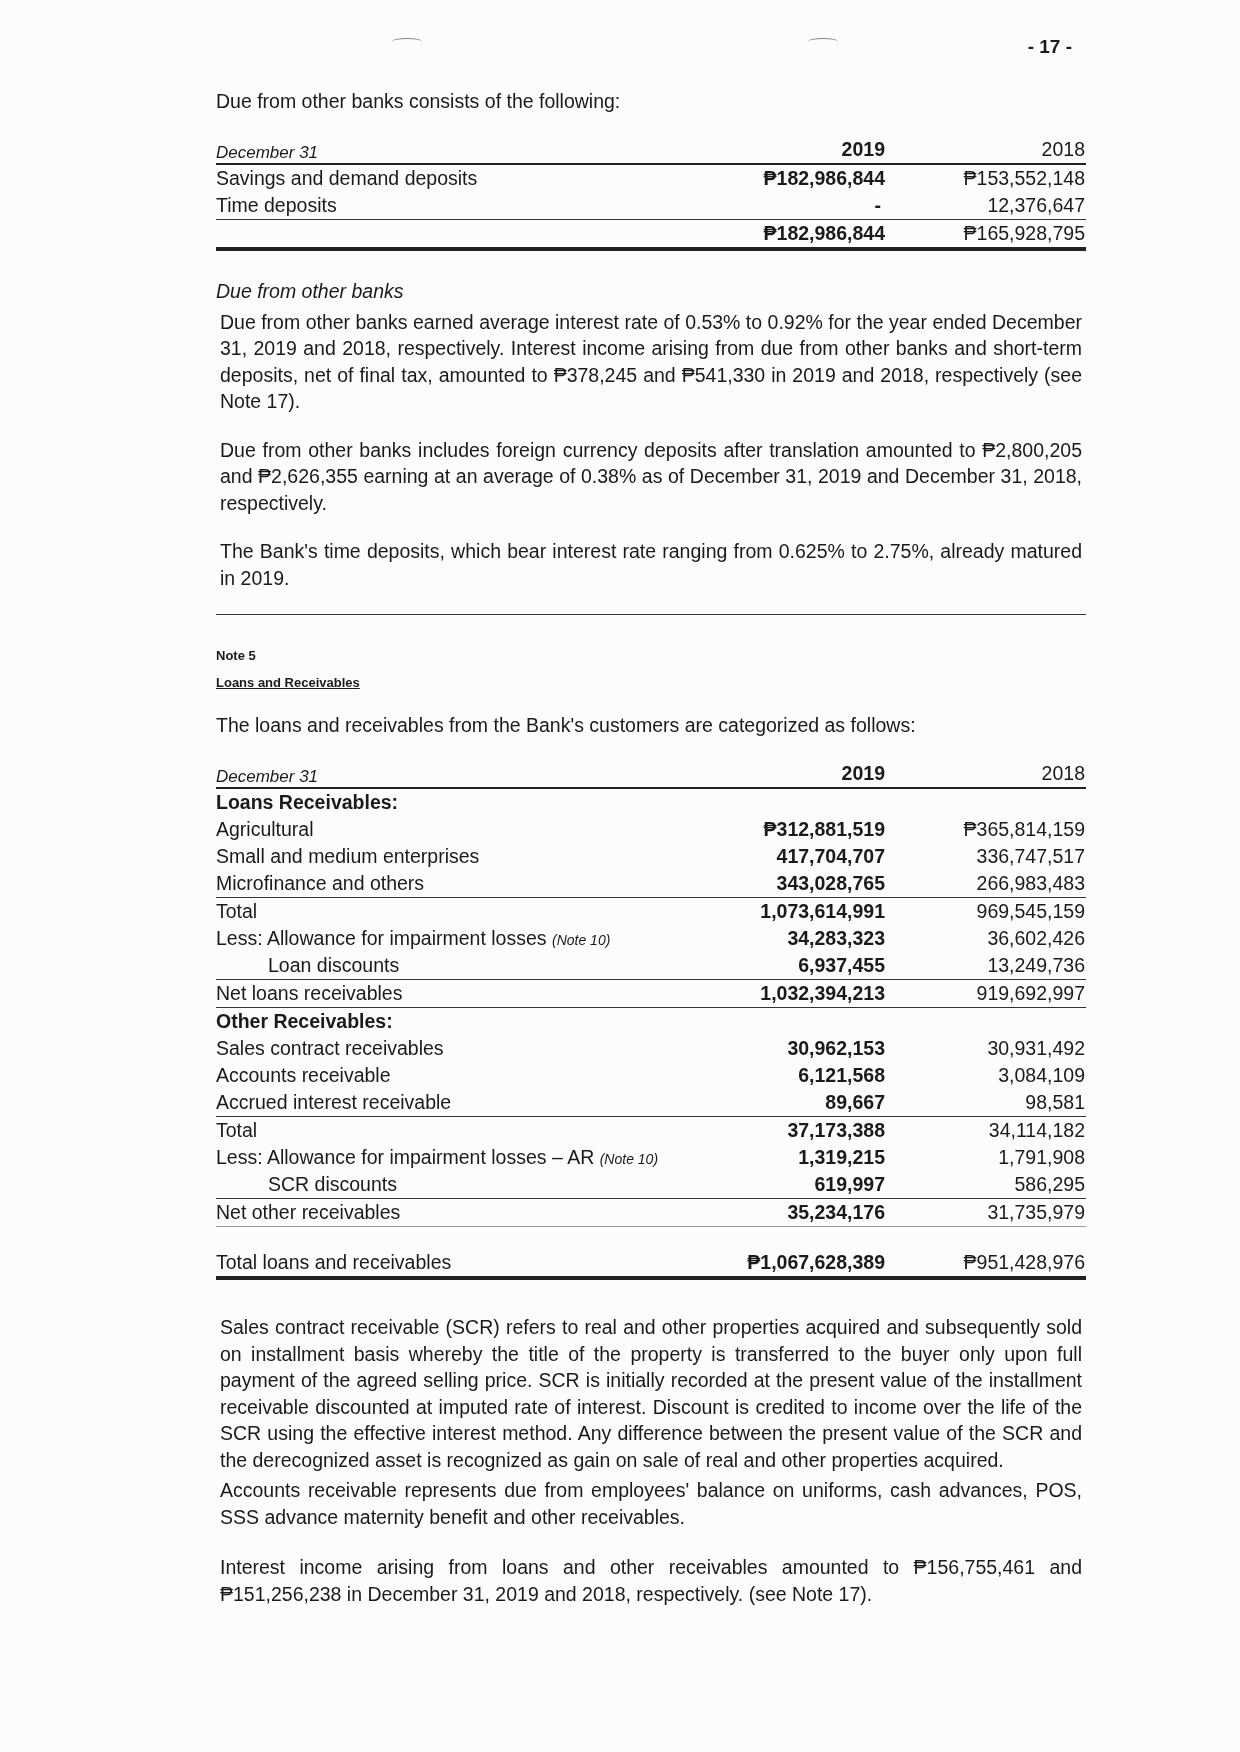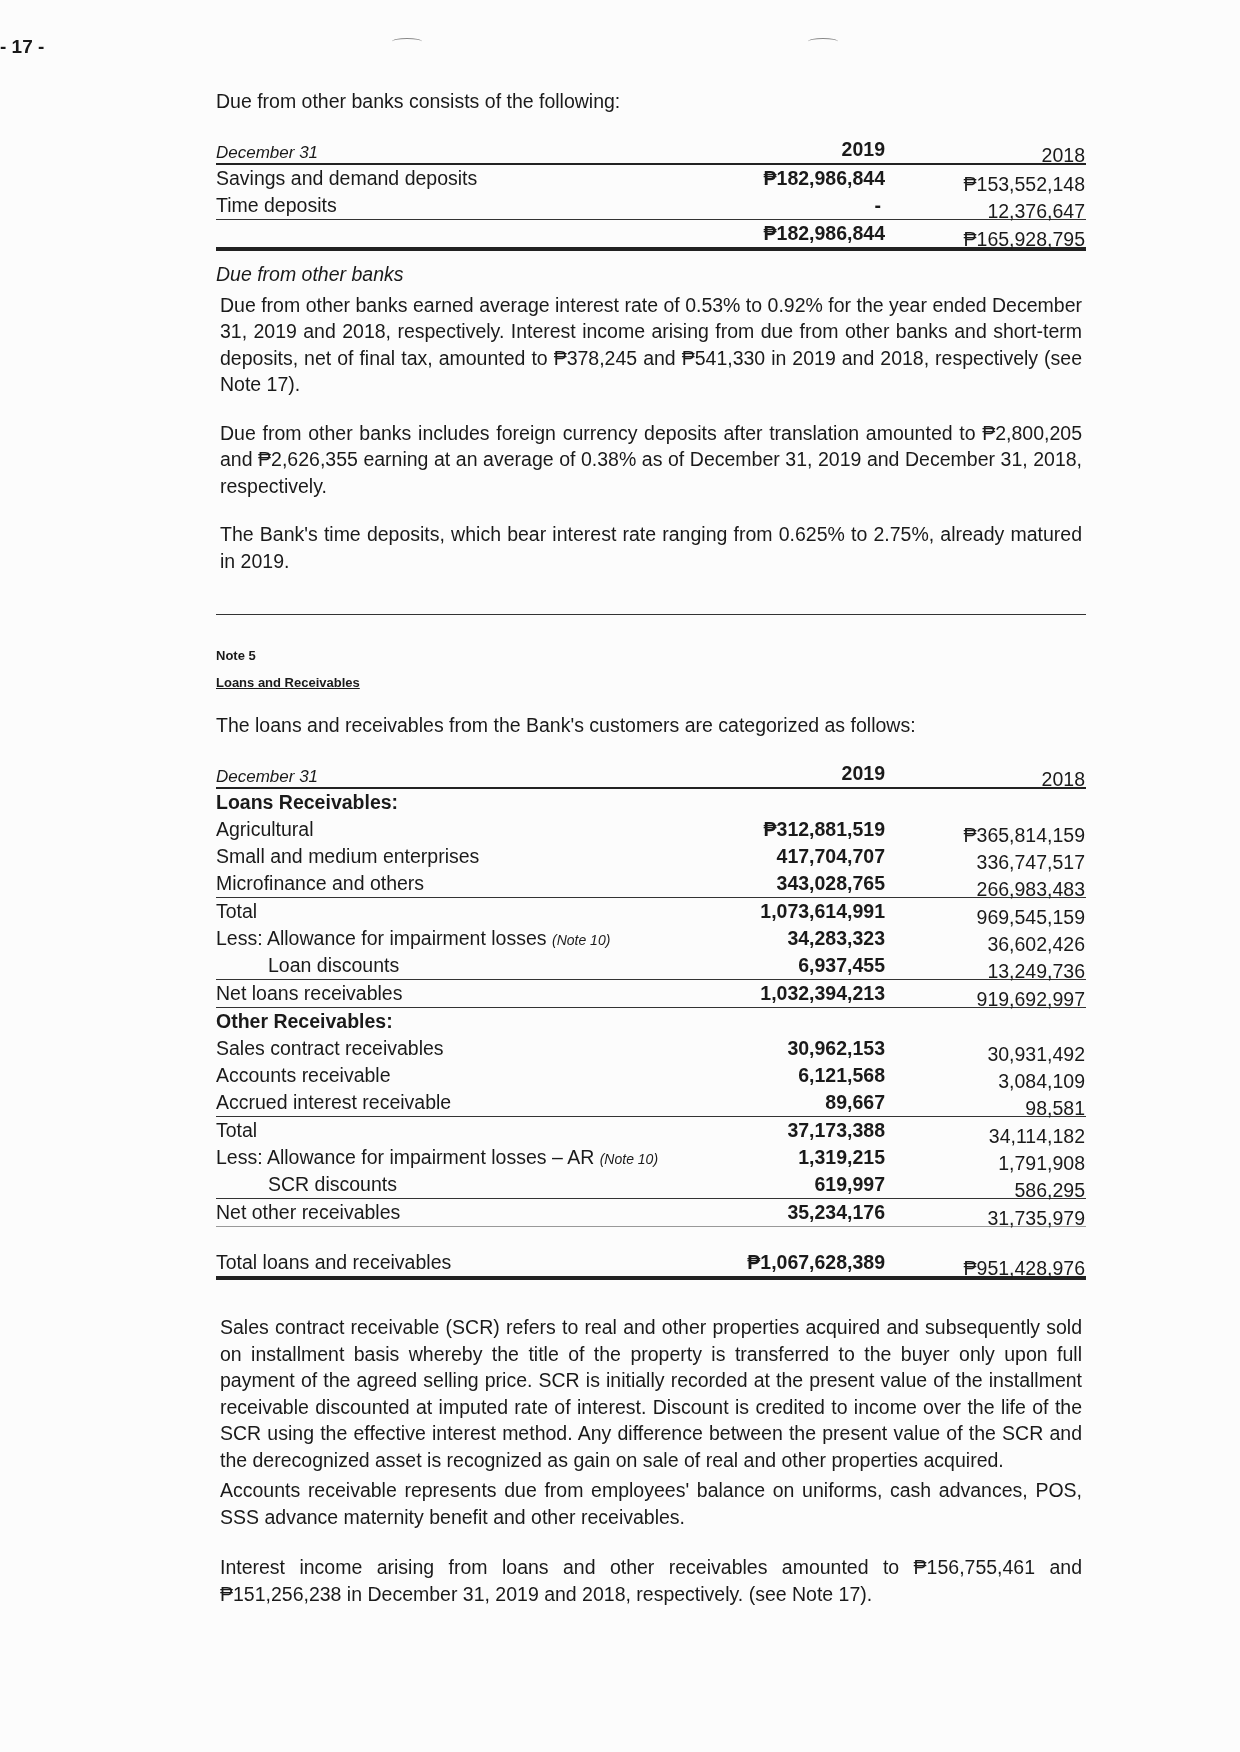--- a/index.html
+++ b/index.html
@@ -1,27 +1,27 @@
 <!DOCTYPE html>
 <html><head>
 <meta charset="utf-8">
 <style>
   html, body { margin:0; padding:0; }
   body {
     width:1240px; height:1752px; background:#fcfcfc; position:relative; overflow:hidden;
     font-family:"Liberation Sans", "DejaVu Sans", sans-serif; color:#1a1a1a;
   }
-  .page-number { position:absolute; top:36px; left:0; width:1072px; text-align:left; font-size:19px; font-weight:bold; }
+  .page-number { position:absolute; top:36px; left:0; width:1072px; text-align:right; font-size:19px; font-weight:bold; }
   .blk { position:absolute; left:216px; width:870px; font-size:19.5px; line-height:26.5px; transform-origin:left top; }
   .intro { position:absolute; left:216px; font-size:19.5px; }
   .t1 { position:absolute; left:216px; width:870px; }
   .row { position:relative; height:27px; font-size:19.5px; line-height:27px; }
   .row .lbl { position:absolute; left:0; white-space:nowrap; }
   .row .v19 { position:absolute; right:201px; text-align:right; font-weight:bold; }
-  .row .v18 { position:absolute; right:1px; text-align:right;margin-top:6px; }
+  .row .v18 { position:absolute; right:1px; text-align:right; }
   .hdr .lbl { font-style:italic; font-size:17px; top:3px; }
   .hdr .v19 { font-weight:bold; }
   .line-thick { border-bottom:2.5px solid #222; }
   .line-thin { border-bottom:1.5px solid #333; }
   .double { border-bottom:4px solid #222; }
   .bold-lbl .lbl { font-weight:bold; }
   .indent .lbl { left:52px; }
   .note-ref { font-style:italic; font-size:14px; }
   .subhead { font-style:italic; }
   .divider { position:absolute; left:216px; width:870px; top:614px; border-top:1.5px solid #333; }
@@ -56,21 +56,21 @@
     <span class="v19" style="right:205px;">-</span>
     <span class="v18">12,376,647</span>
   </div>
   <div class="row double">
     <span class="lbl"></span>
     <span class="v19">₱182,986,844</span>
     <span class="v18">₱165,928,795</span>
   </div>
 </div>
 
-<div class="blk" style="top:261px;">
+<div class="blk" style="top:278px;">
   <div class="subhead">Due from other banks</div>
   <p>Due from other banks earned average interest rate of 0.53% to 0.92% for the year ended December 31, 2019 and 2018, respectively. Interest income arising from due from other banks and short-term deposits, net of final tax, amounted to ₱378,245 and ₱541,330 in 2019 and 2018, respectively (see Note 17).</p>
   <p style="margin-top:22px;">Due from other banks includes foreign currency deposits after translation amounted to ₱2,800,205 and ₱2,626,355 earning at an average of 0.38% as of December 31, 2019 and December 31, 2018, respectively.</p>
   <p style="margin-top:22px;">The Bank's time deposits, which bear interest rate ranging from 0.625% to 2.75%, already matured in 2019.</p>
 </div>
 
 <div class="divider"></div>
 
 <div class="note-title">
   <div>Note 5</div>

